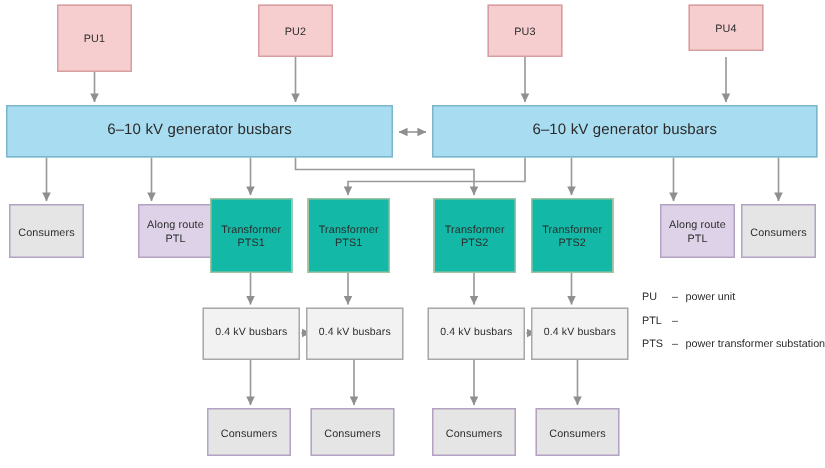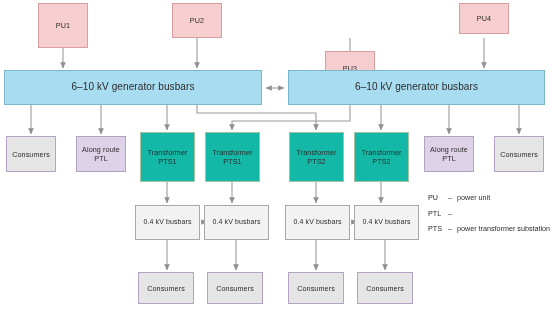--- a/index.html
+++ b/index.html
@@ -46,20 +46,21 @@
     border-color: #7cb6cd;
     font-size: 10px;
   }
   .consumer {
     background: #e5e5e5;
     border-color: #b3a2c2;
   }
   .ptl {
     background: #ded2e8;
     border-color: #b3a2c2;
+    margin-left: 16px;
   }
   .transformer {
     background: #14b8a6;
     border-color: #a2c2a2;
   }
   .lvbus {
     background: #f2f2f2;
     border-color: #a8a8a8;
     font-size: 7px;
   }
@@ -139,21 +140,21 @@
       <path d="M385,240 L385,270" marker-end="url(#arrow)"></path>
     </g>
   </svg>
 
   <div class="node pu" style="left:38px;top:3px;width:50px;height:45px;">
     <span>PU1</span>
   </div>
   <div class="node pu" style="left:172px;top:3px;width:50px;height:35px;">
     <span>PU2</span>
   </div>
-  <div class="node pu" style="left:325px;top:3px;width:50px;height:35px;margin-top:48px;">
+  <div class="node pu" style="left:325px;top:3px;width:50px;height:35px;">
     <span>PU3</span>
   </div>
   <div class="node pu" style="left:459px;top:3px;width:50px;height:31px;">
     <span>PU4</span>
   </div>
 
   <div class="node busbar" style="left:4px;top:70px;width:258px;height:35px;">
     <span>6–10 kV generator busbars</span>
   </div>
   <div class="node busbar" style="left:288px;top:70px;width:257px;height:35px;">

